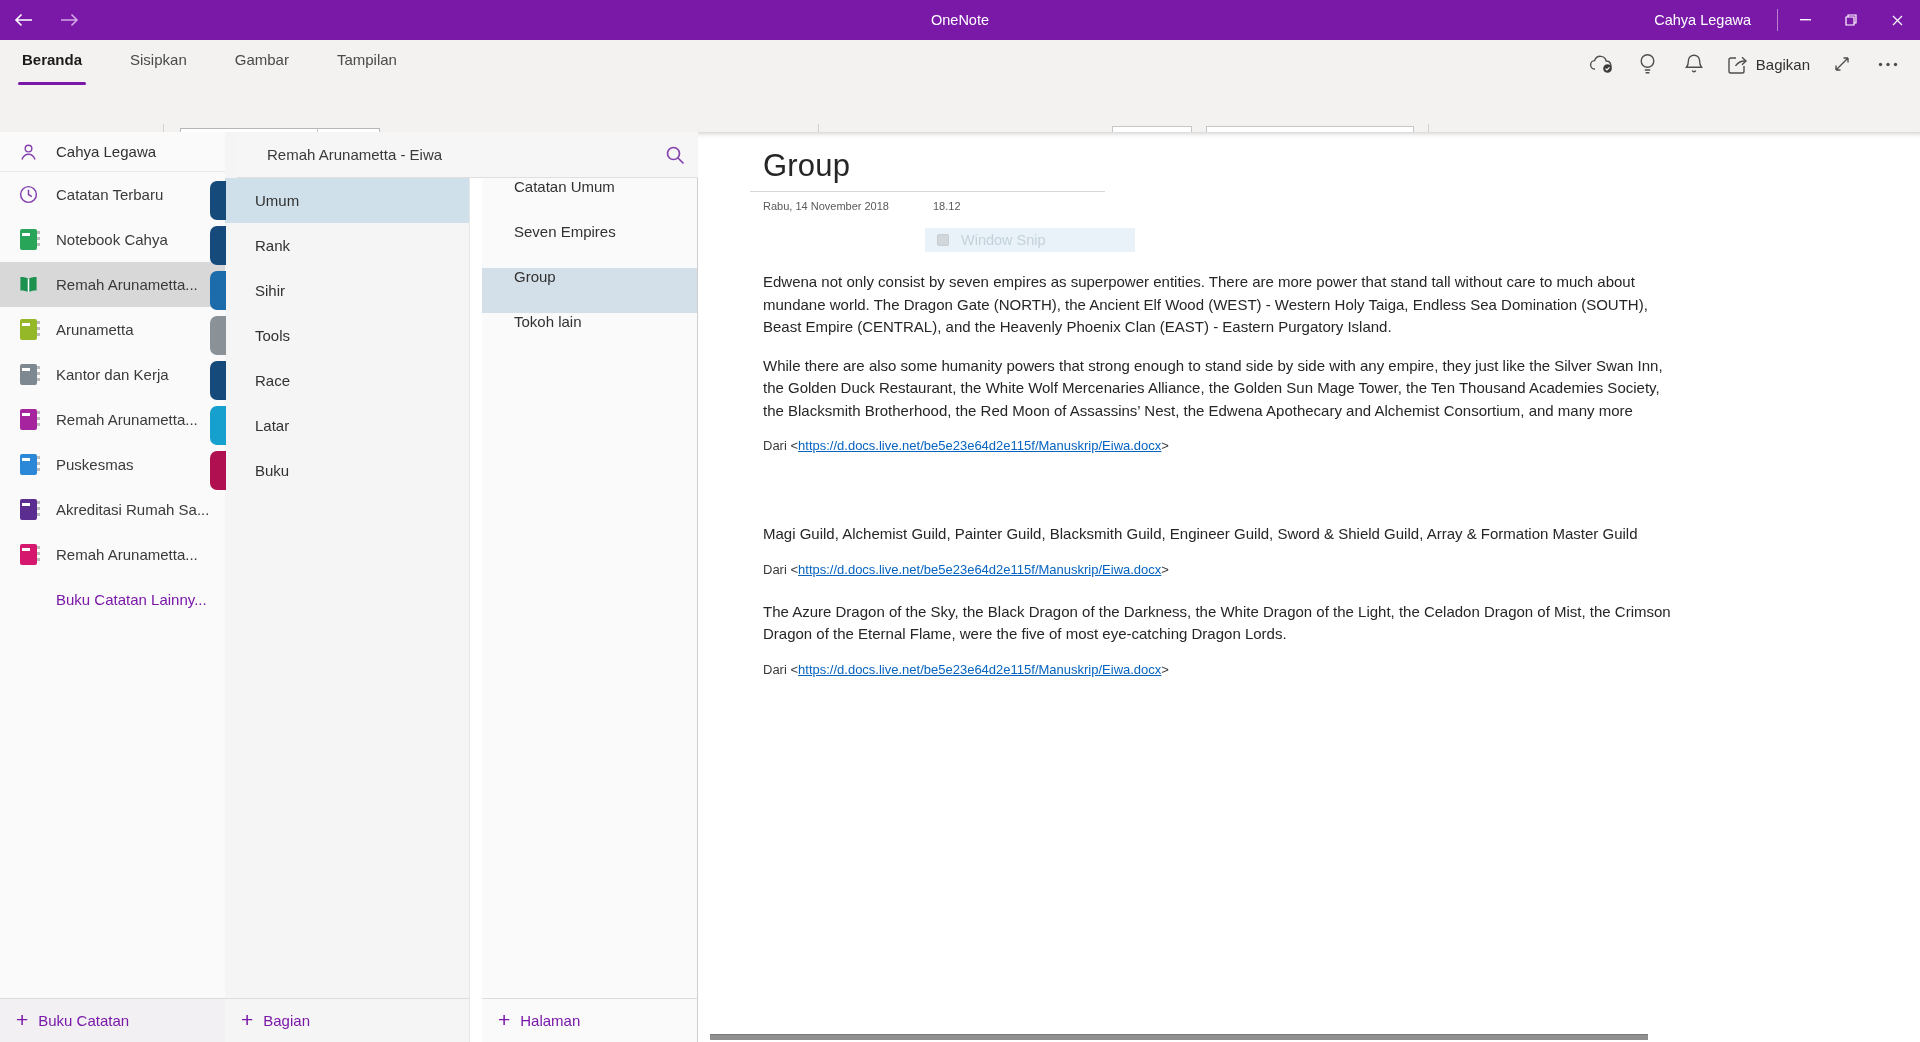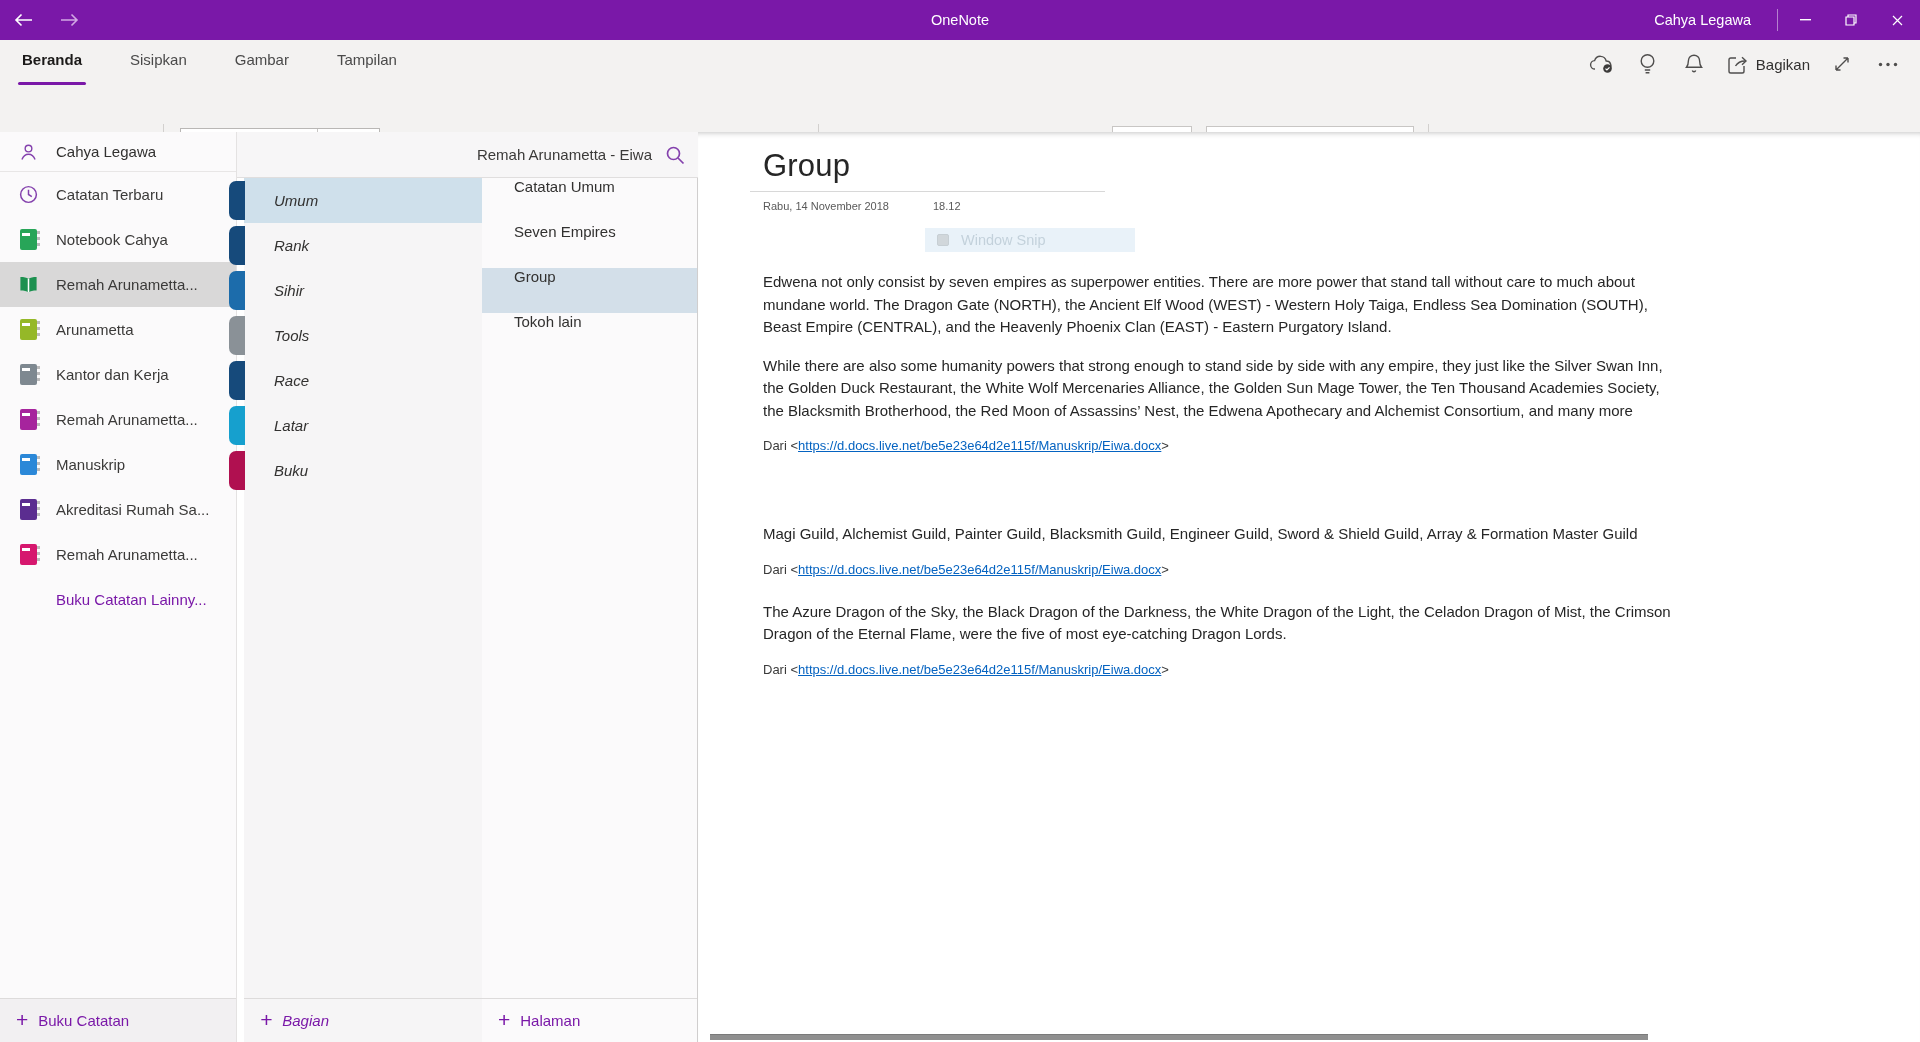--- a/index.html
+++ b/index.html
@@ -50,29 +50,29 @@
   .whitebox { position:absolute; top:86px; height:38px; background:#fff;
     border:1px solid #c8c6c4; display:flex; align-items:center; justify-content:center; gap:10px; }
   .todo-box { width:21px; height:21px; border:2px solid #7fb0bf; background:#fff;
     display:flex; align-items:center; justify-content:center; }
   .style-label { font-size:19px; font-weight:600; color:#1f3864; }
   .dikte-label { font-size:15px; color:#3b3a39; }
 
   
   .panel { position:absolute; top:132px; bottom:0; }
   .sidebar  { left:0; width:237px; background:#fbfafb; border-right:1px solid #e4e2e2; }
-  .sections { left:244px; width:245px; background:#f6f5f6; border-right:1px solid #e7e5e5;font-style:italic; }
+  .sections { left:225px; width:245px; background:#f6f5f6; border-right:1px solid #e7e5e5; }
   .pages    { left:482px; width:216px; background:#fbfafb; border-right:1px solid #d0cece; }
   .content  { left:698px; width:1222px; background:#fff;
     box-shadow:inset 0 6px 6px -6px rgba(0,0,0,.3); }
 
   .lists-header { position:absolute; left:237px; top:132px; width:461px; height:46px;
     background:#f7f6f7; border-bottom:1px solid #e0dede; display:flex; align-items:center;
     z-index:5; }
-  .lists-header .htitle { flex:1; text-align:right; font-size:15px; color:#3b3a39; padding-left:30px;}
+  .lists-header .htitle { flex:1; text-align:left; font-size:15px; color:#3b3a39; padding-left:30px;}
   .lists-header .hsearch { width:46px; height:46px; display:flex; align-items:center; justify-content:center; }
 
   .sb-user { height:40px; display:flex; align-items:center; padding-left:14px; gap:14px;
     font-size:15px; color:#323130; border-bottom:1px solid #e8e6e6; }
   .sb-row { height:45px; display:flex; align-items:center; padding-left:14px; gap:14px;
     font-size:15px; color:#3b3a39; white-space:nowrap; }
   .sb-row.selected { background:#d9d8d8; }
   .sb-icon-wrap { width:28px; display:flex; justify-content:center; }
   .nb-icon { width:17px; height:21px; border-radius:2px; position:relative; }
   .nb-icon::before { content:""; position:absolute; left:2px; top:4px; width:8px; height:2.5px; background:#fff; }
@@ -401,21 +401,21 @@
       <div class="sb-row">
         <span class="sb-icon-wrap">
           <span class="nb-icon" style="background: rgb(166, 36, 157); color: rgba(0, 0, 0, 0.25);"></span>
         </span>
         <span>Remah Arunametta...</span>
       </div>
       <div class="sb-row">
         <span class="sb-icon-wrap">
           <span class="nb-icon" style="background: rgb(43, 136, 216); color: rgba(0, 0, 0, 0.25);"></span>
         </span>
-        <span>Manuskrip</span>
+        <span>Puskesmas</span>
       </div>
       <div class="sb-row">
         <span class="sb-icon-wrap">
           <span class="nb-icon" style="background: rgb(91, 45, 144); color: rgba(0, 0, 0, 0.25);"></span>
         </span>
         <span>Akreditasi Rumah Sa...</span>
       </div>
       <div class="sb-row">
         <span class="sb-icon-wrap">
           <span class="nb-icon" style="background: rgb(214, 23, 110); color: rgba(0, 0, 0, 0.25);"></span>

